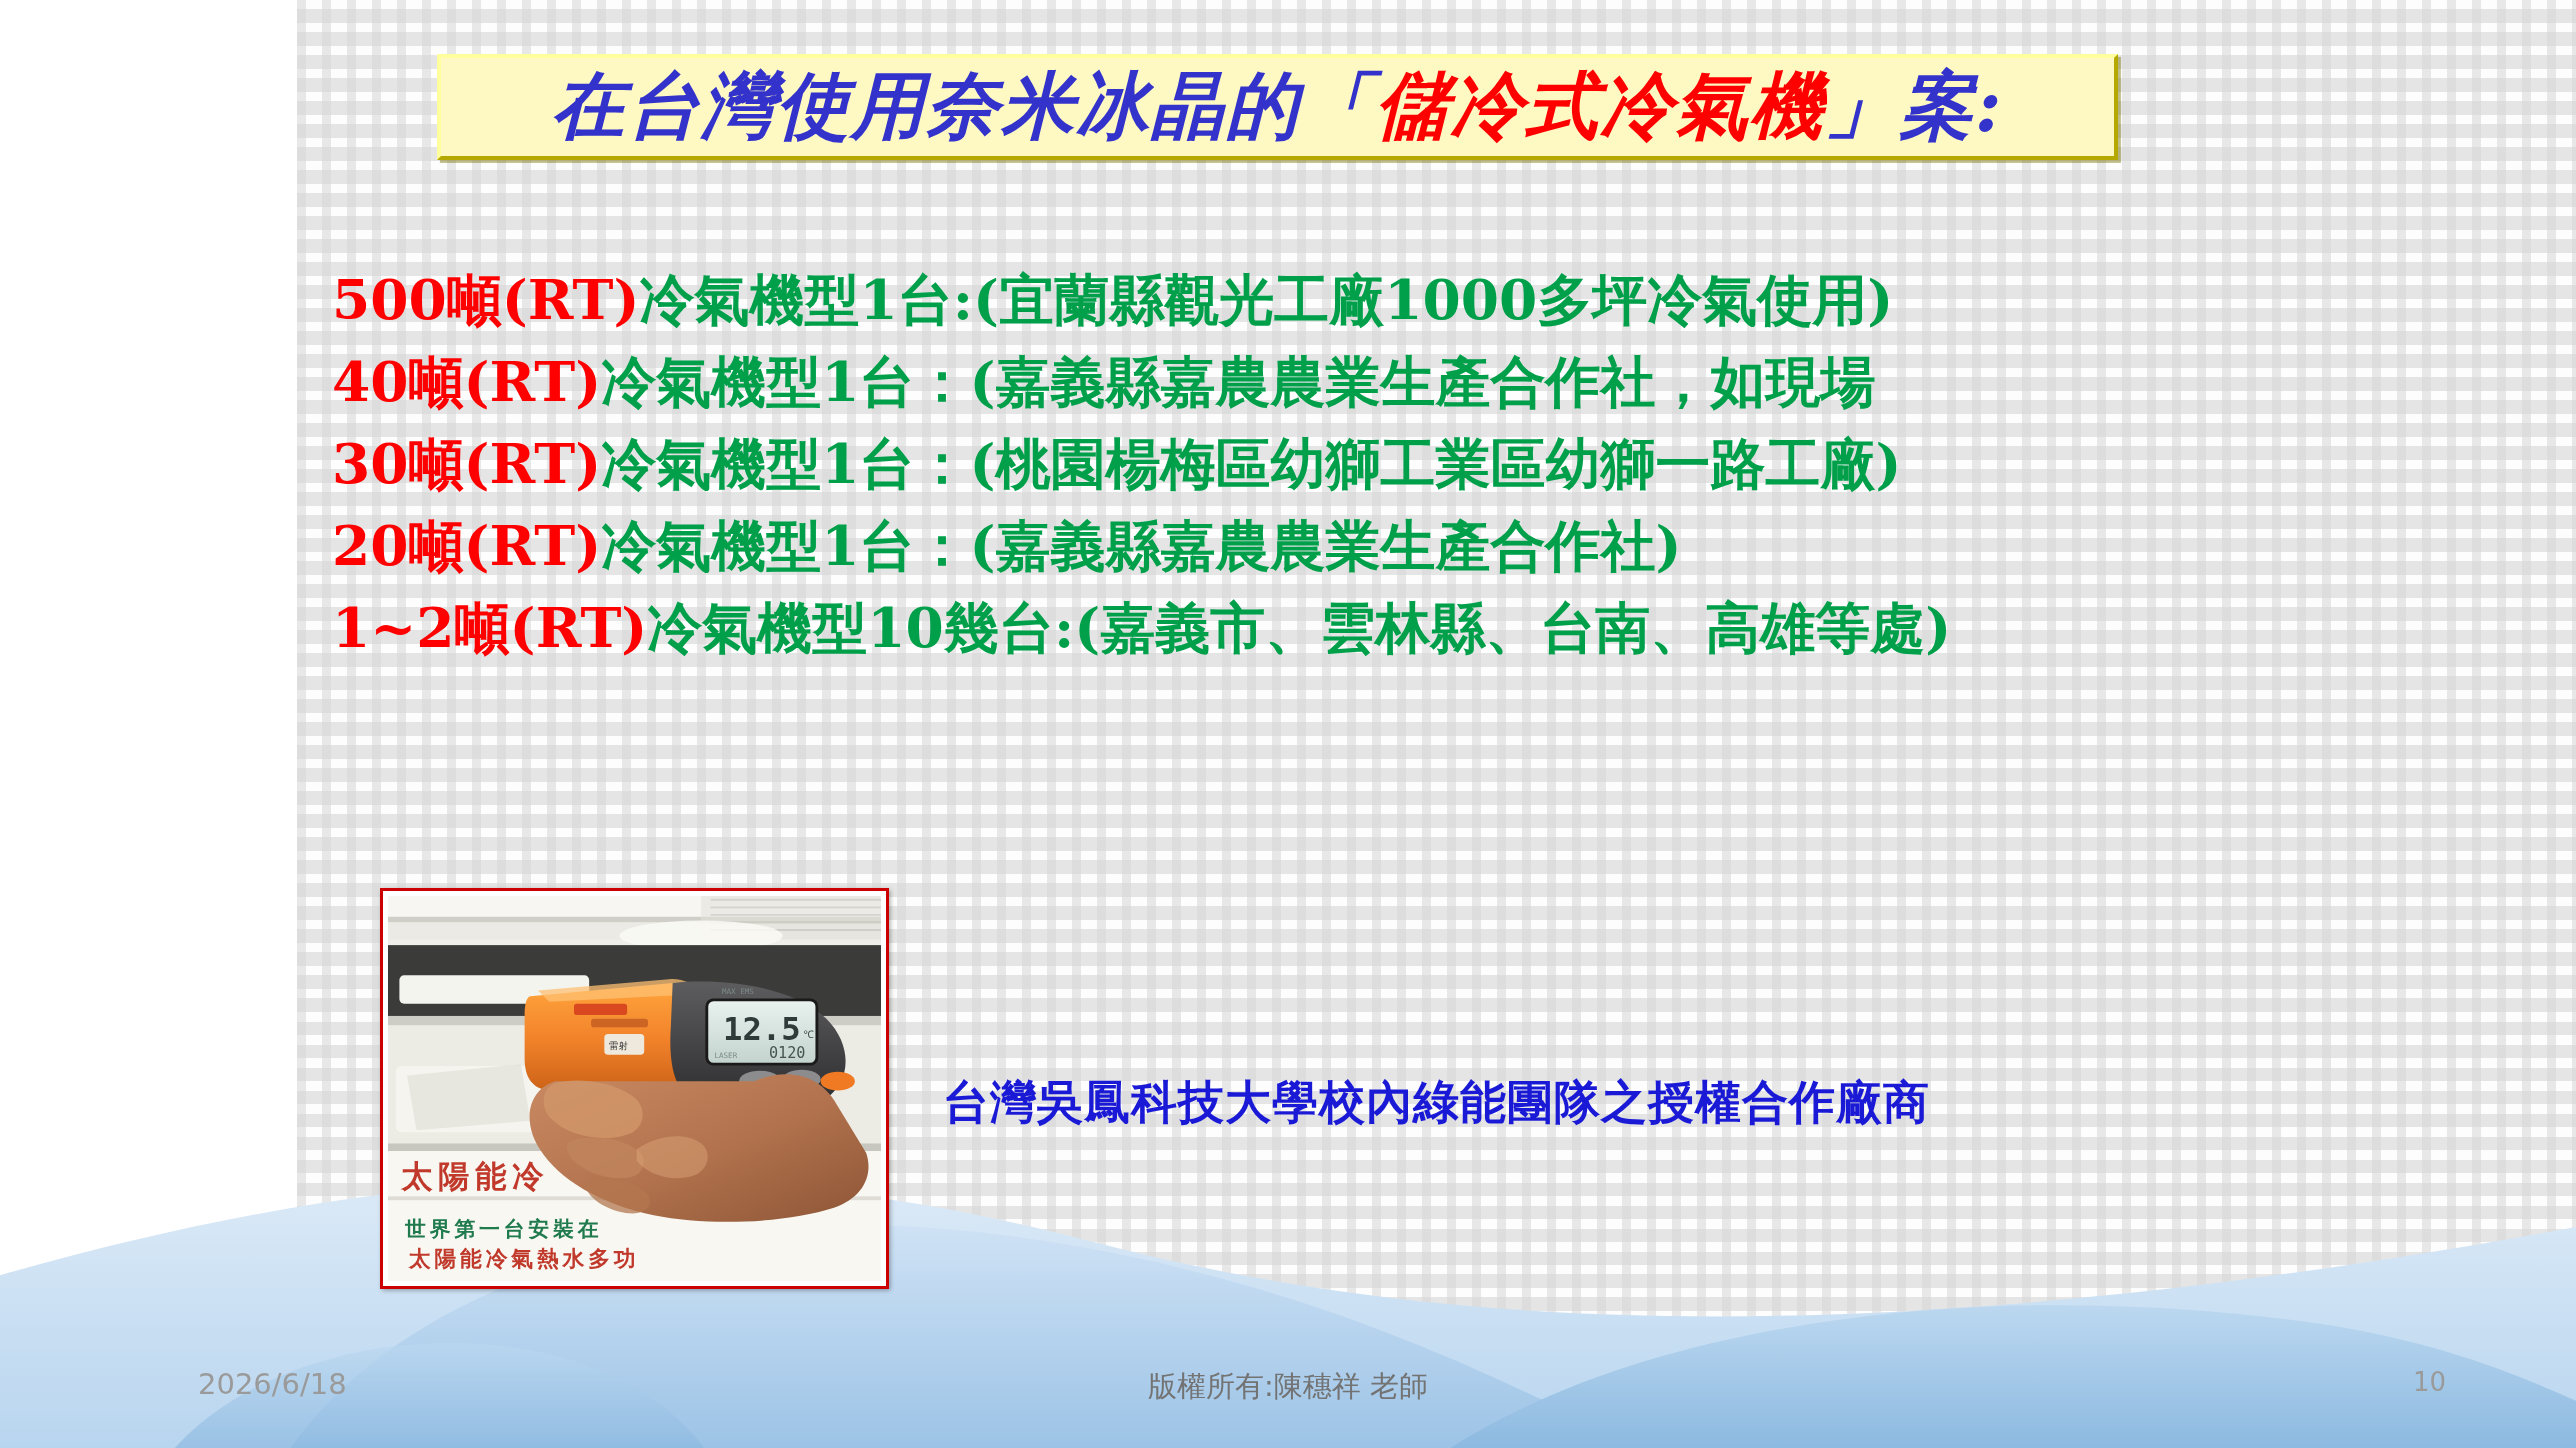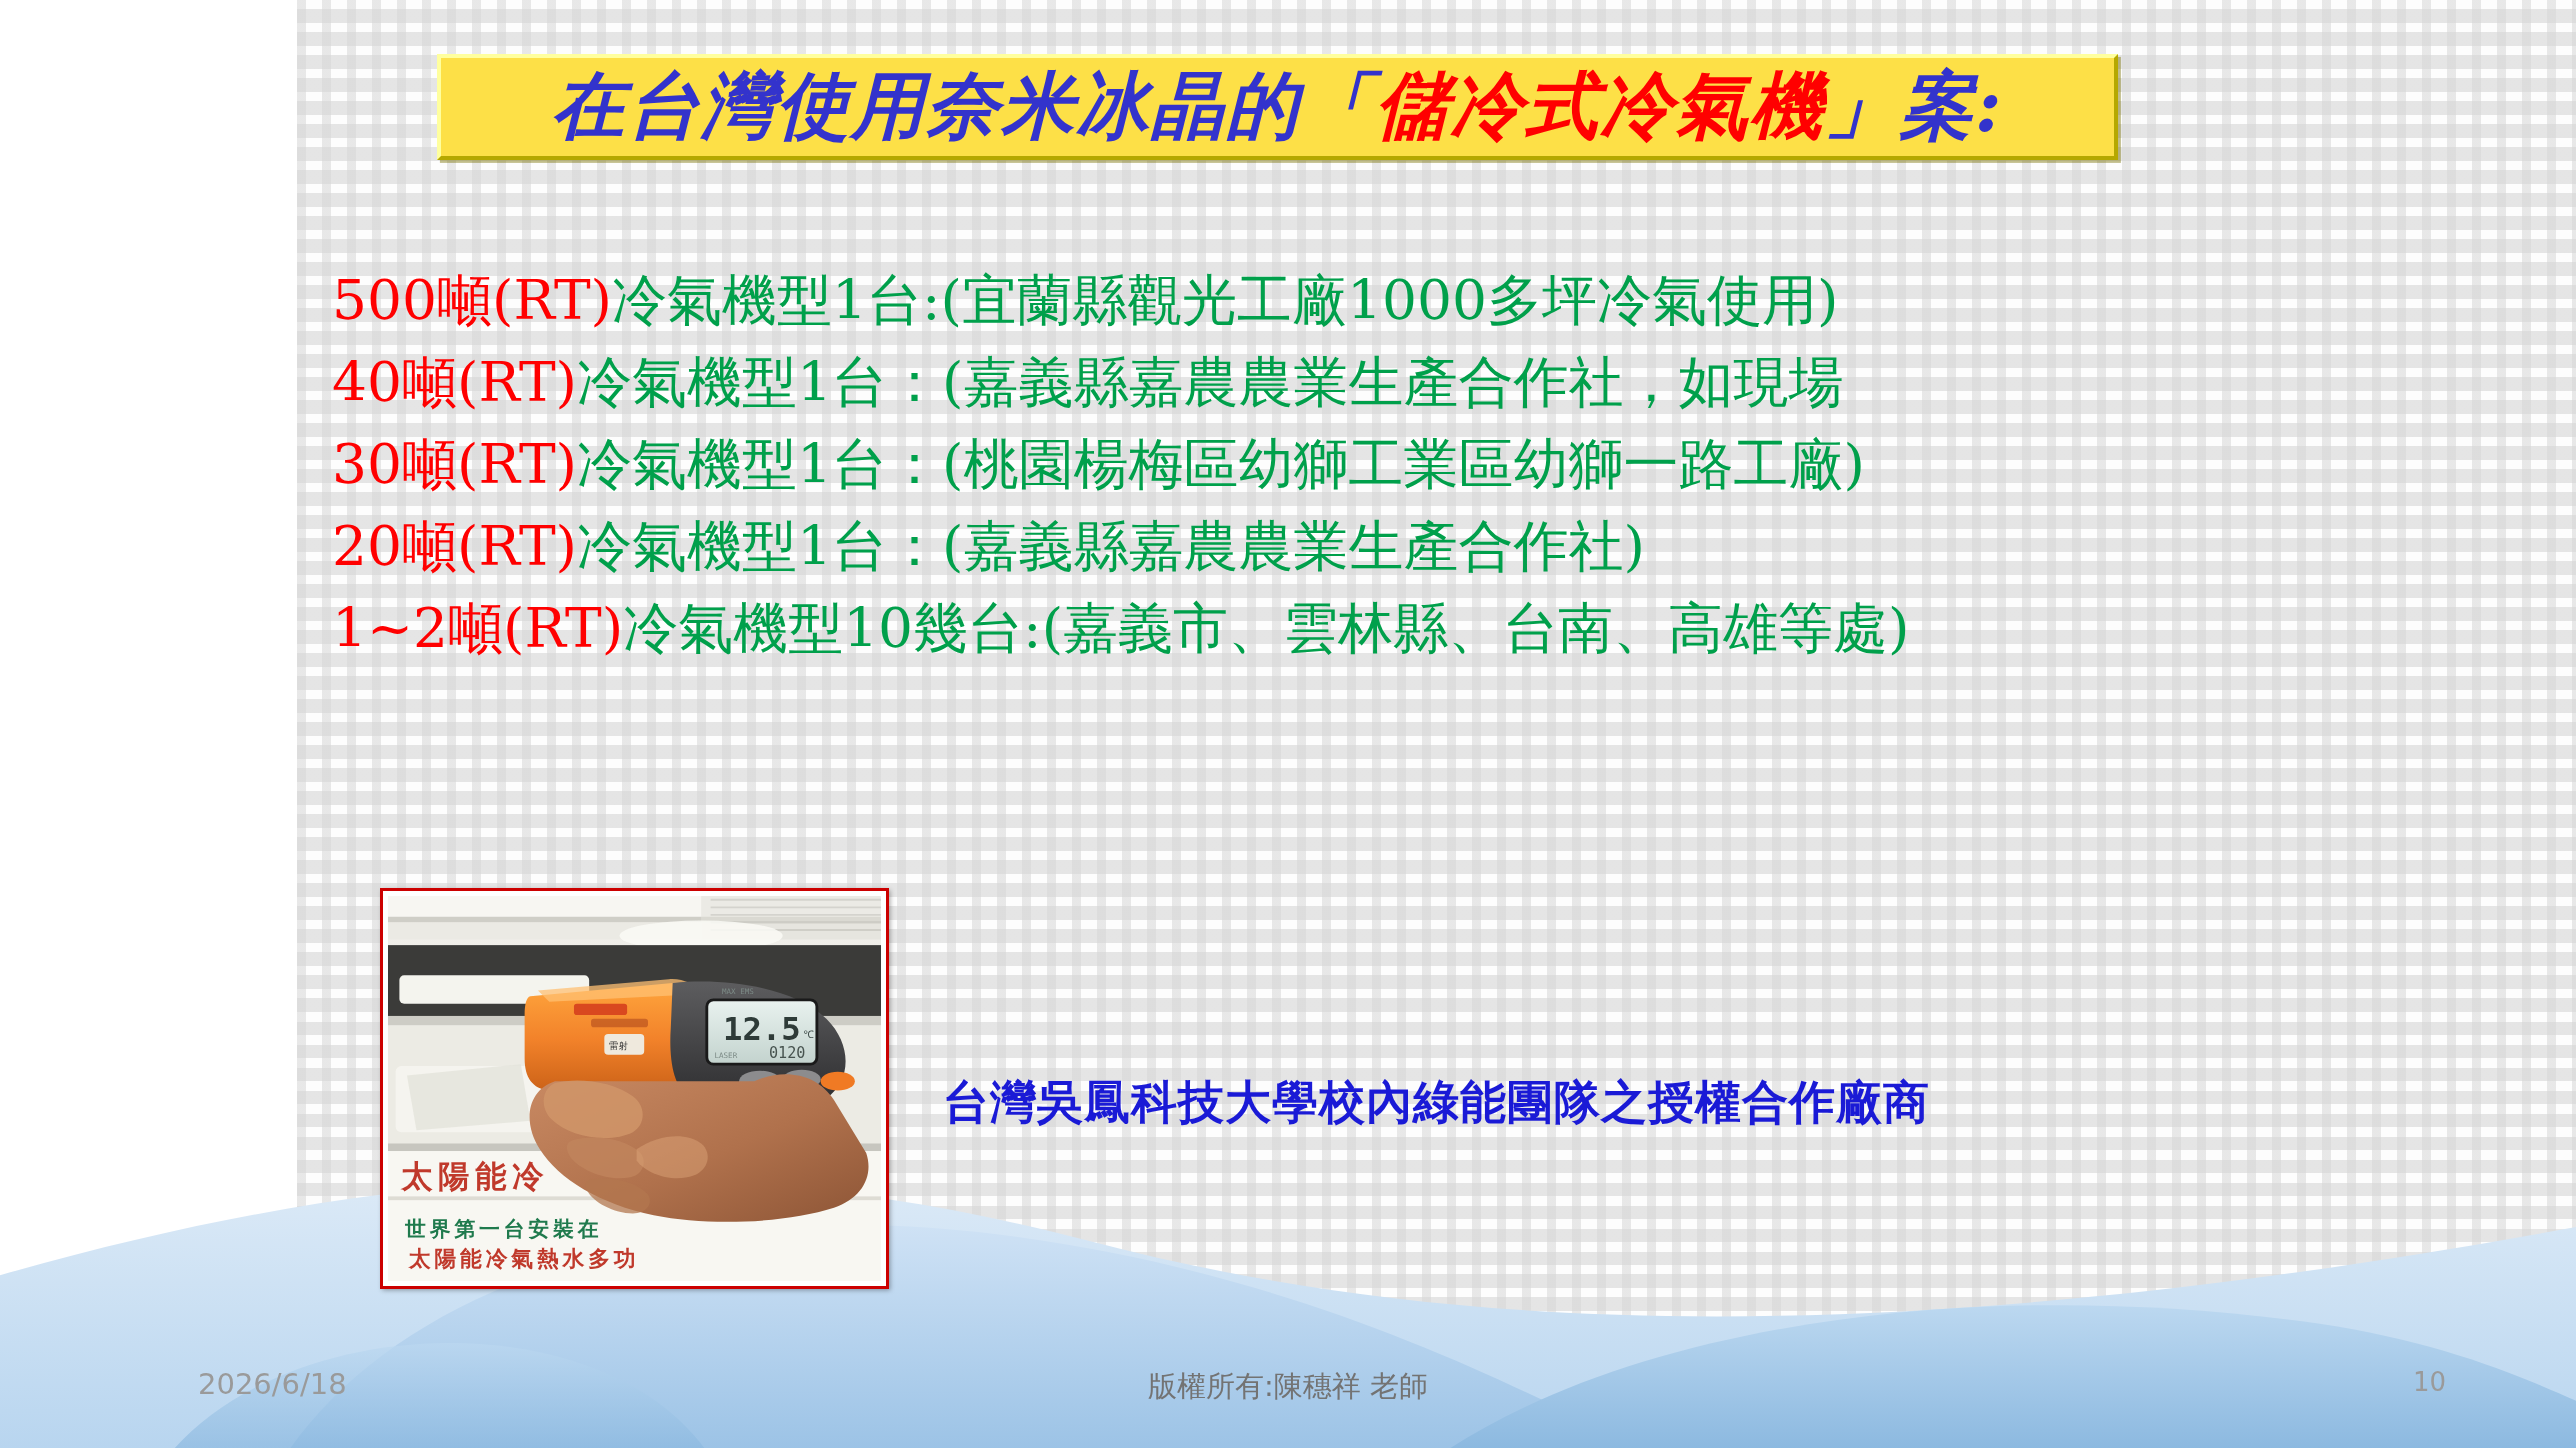--- a/index.html
+++ b/index.html
@@ -40,21 +40,21 @@
   }
 
   
   .waves { position:absolute; left:0; bottom:0; width:2576px; height:415px; }
 
   
   .title-box {
     position:absolute;
     left:437px; top:54px;
     width:1681px; height:106px;
-    background:#fde047;
+    background:#fef9c3;
     border-top:4.8px solid #ffff9e;
     border-left:4.8px solid #ffff9e;
     border-right:4.8px solid #b5a800;
     border-bottom:4.8px solid #b5a800;
     box-shadow:2.9px 2.9px 0 rgba(120,110,0,.45);
     display:flex; align-items:center; justify-content:center;
     overflow:hidden;
   }
   .title-text {
     font-family:"DejaVu Serif","Liberation Serif",serif;
@@ -71,21 +71,21 @@
 
   
   .body-block {
     position:absolute;
     left:332px; top:259px;
     width:2212px;
   }
   .line {
     font-family:"DejaVu Serif","Liberation Serif",serif;
     font-size:55px;
-    font-weight:normal;
+    font-weight:bold;
     line-height:82px;
     white-space:nowrap;
     letter-spacing:0px;
   }
   .line.indent { padding-left:290px; }
   .c-red   { color:#FF0000; }
   .c-green { color:#00A04B; }
   .c-blue  { color:#1414D2; }
 
   

